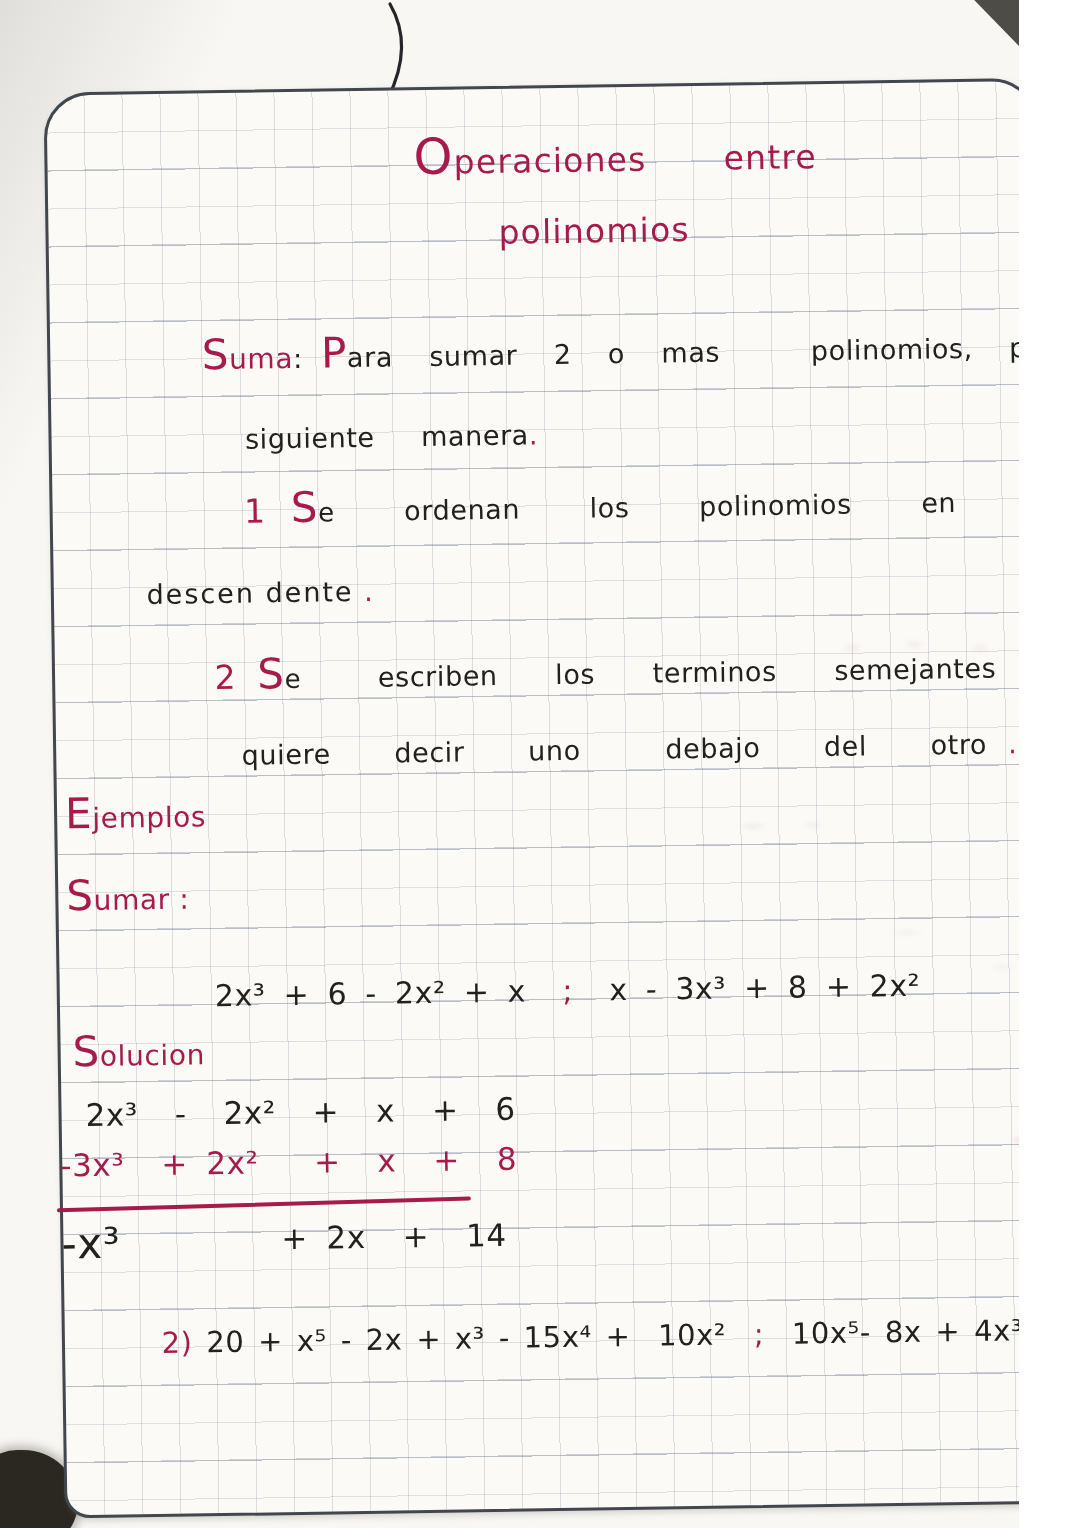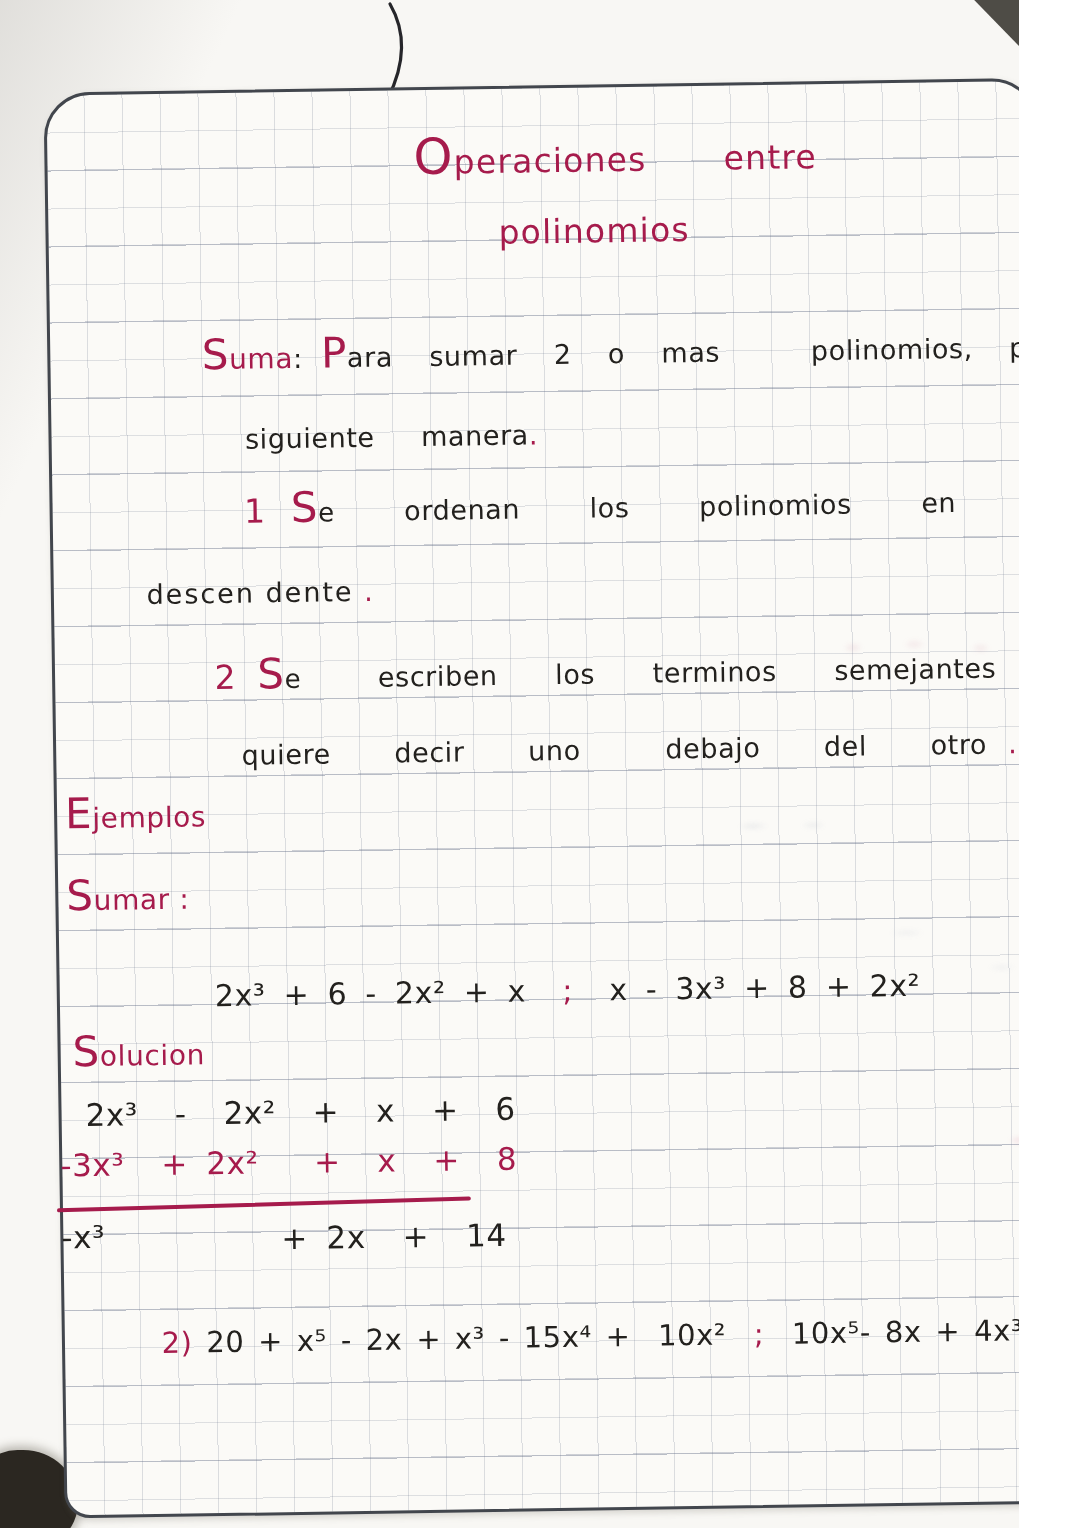--- a/index.html
+++ b/index.html
@@ -135,21 +135,21 @@
 
       <div class="line math" style="left:10px;top:850px;">
         <span class="black">2x³ + 6 - 2x² + x</span><span class="red">  ;  </span><span class="black">x - 3x³ + 8 + 2x²</span>
       </div>
 
       <div class="line red heading fl" style="left:12px;top:932px;">Solucion</div>
 
       <div class="line math black" style="left:24px;top:1002px;font-size:31px;">2x³  -  2x²  +  x  +  6</div>
       <div class="line math red" style="left:-2px;top:1052px;font-size:31px;">-3x³  + 2x²   +  x  +  8</div>
       <div class="sum-underline" style="left:-6px;top:1110px;width:414px;"></div>
-      <div class="line math black" style="left:-2px;top:1124px;font-size:31px;">-x³</div>
+      <div class="line math black" style="left:-2px;top:1124px;font-size:42px;">-x³</div>
       <div class="line math black" style="left:218px;top:1128px;font-size:31px;">+ 2x  +  14</div>
 
       <div class="line math" style="left:-14px;top:1198px;font-size:29px;word-spacing:4px;">
         <span class="red">2) </span><span class="black">20 + x⁵ - 2x + x³ - 15x⁴ +  10x²</span><span class="red">  ;  </span><span class="black">10x⁵- 8x + 4x³- 6 +10x²</span>
       </div>
 
     </div>
   </div>
 </div>
 

